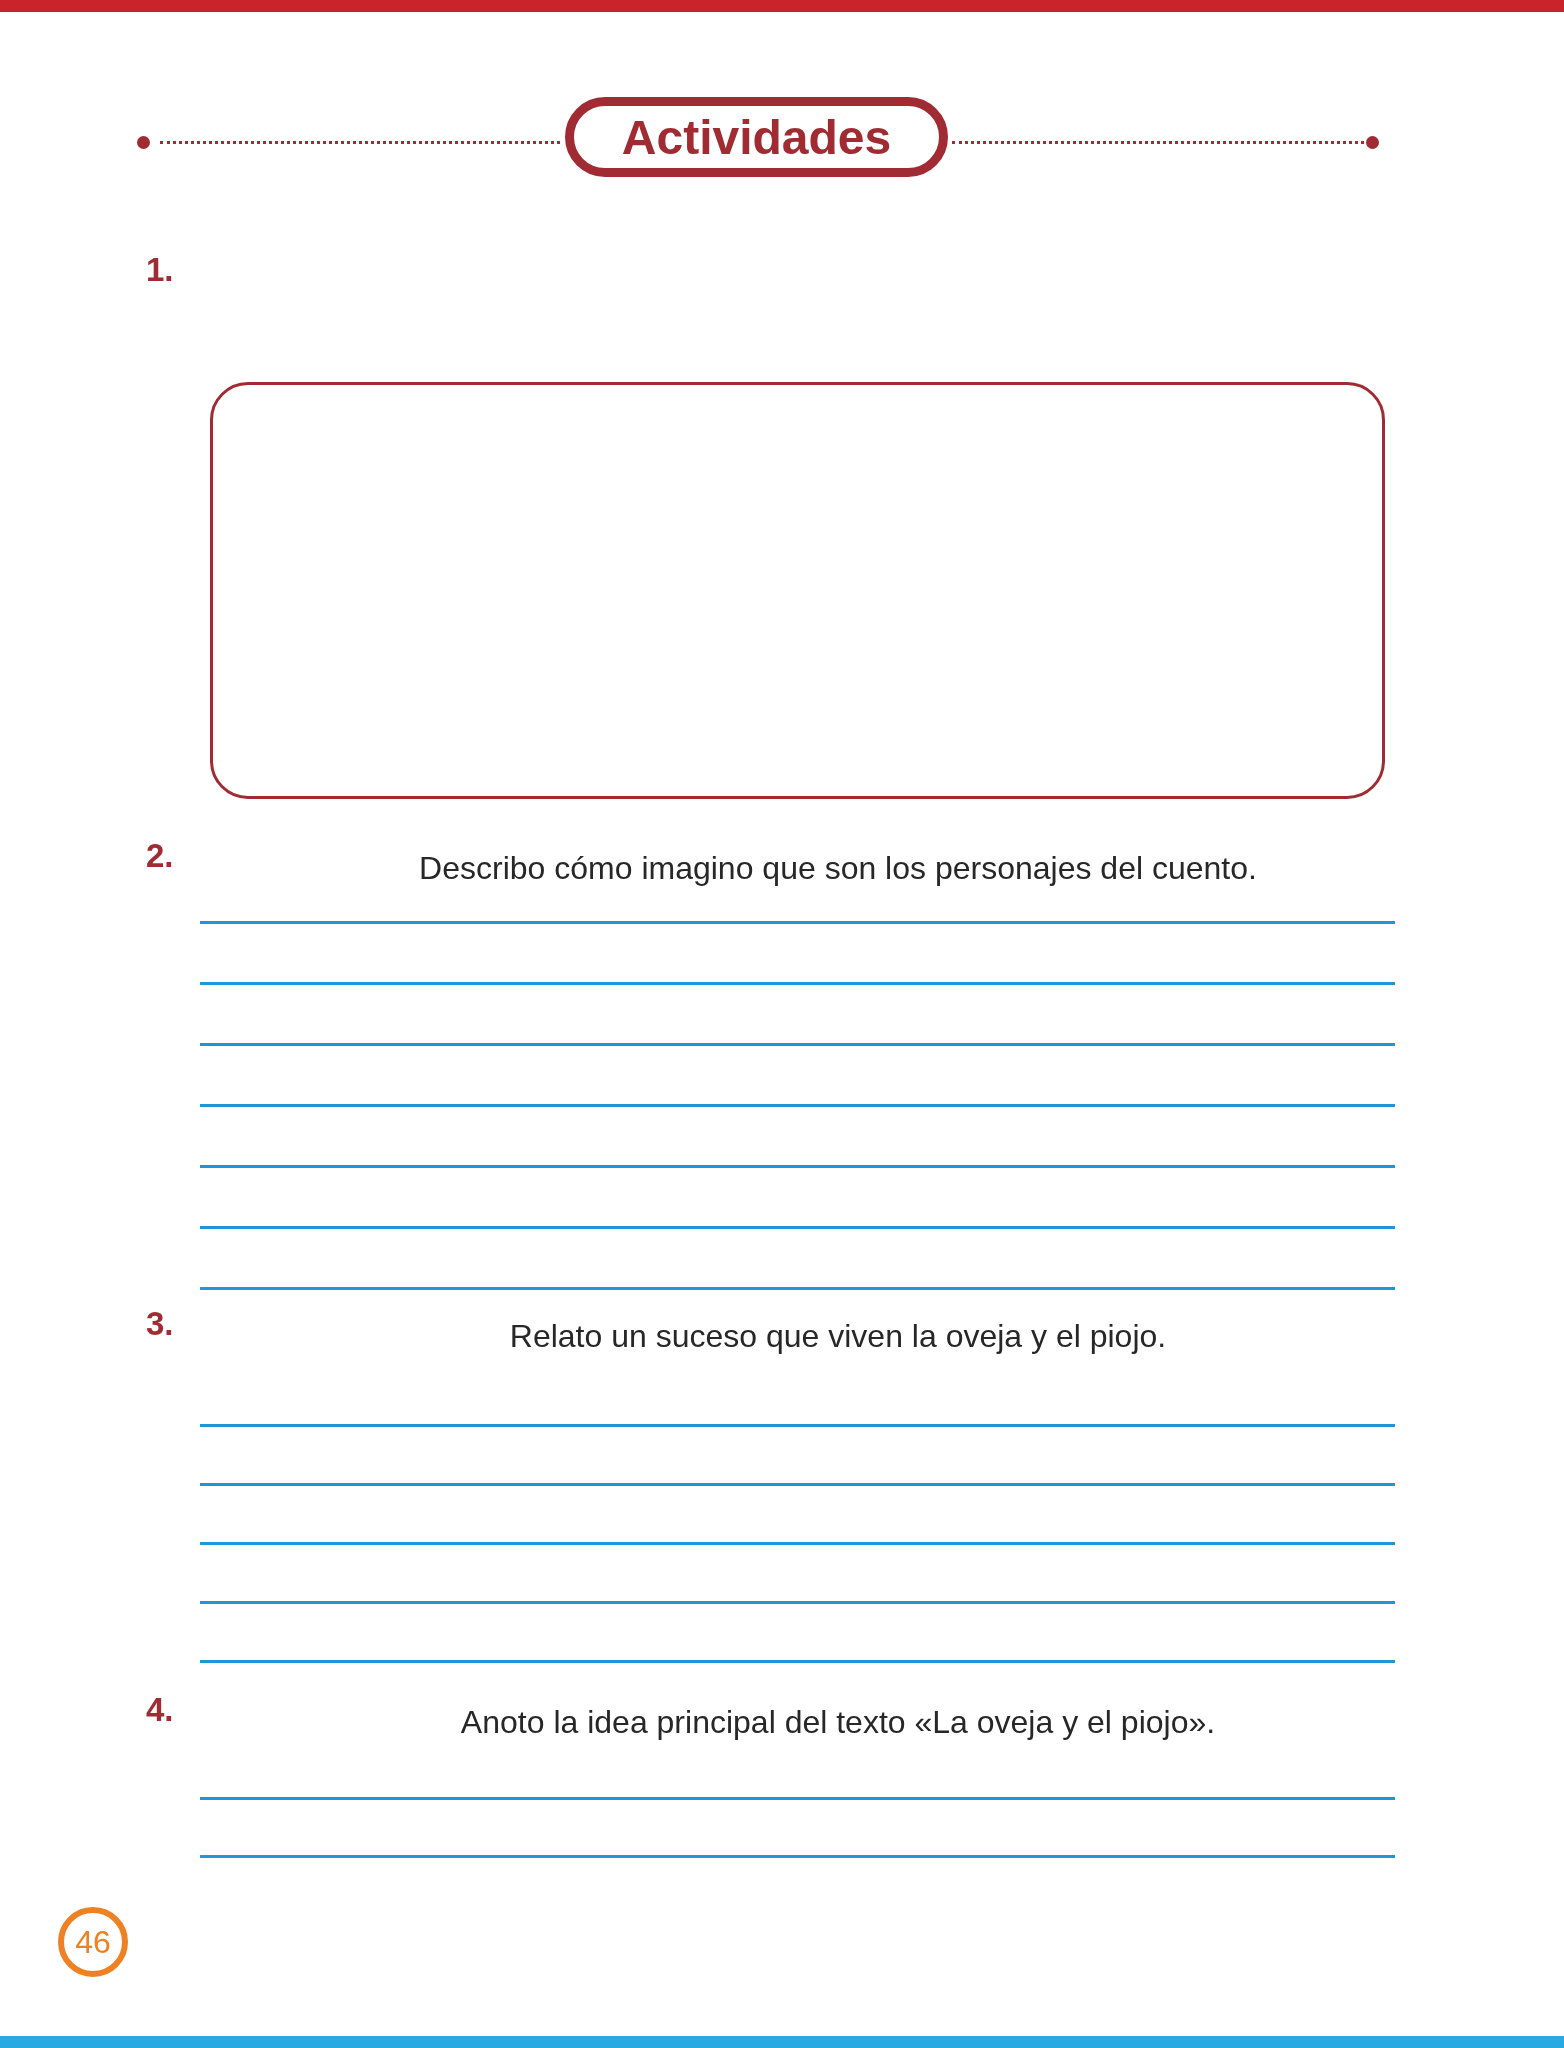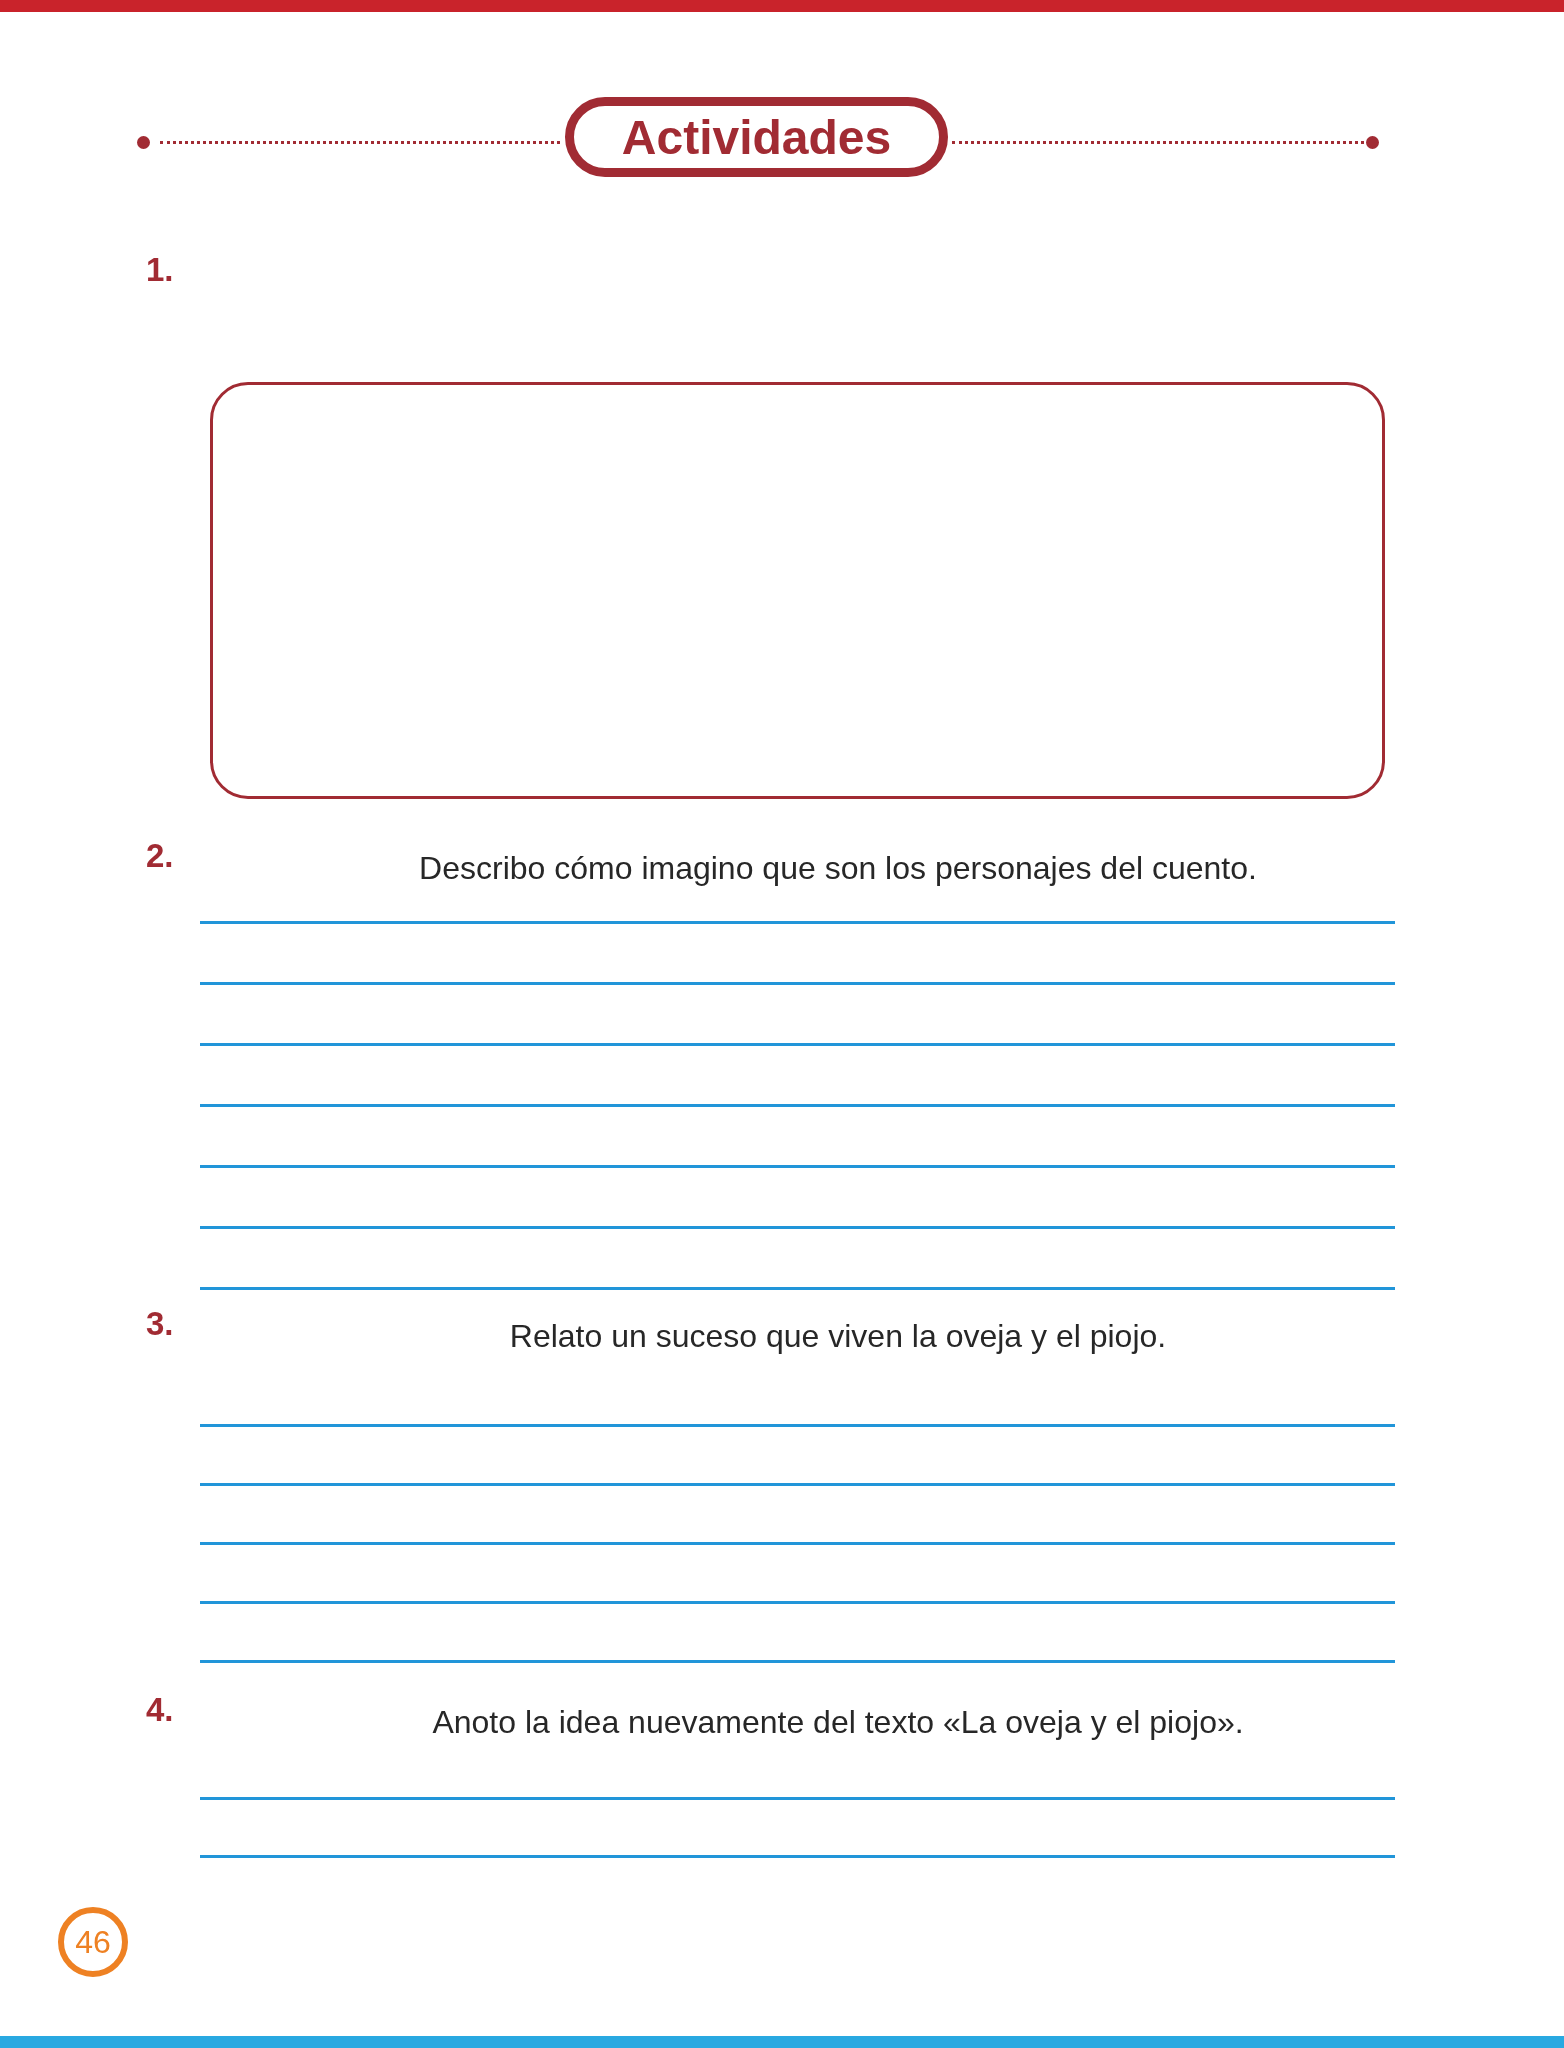--- a/index.html
+++ b/index.html
@@ -94,21 +94,21 @@
   <div class="act-text single" style="top:1317px">Relato un suceso que viven la oveja y el piojo.</div>
   <div class="answer-lines" id="lines-3">
       <div class="answer-line"></div>
       <div class="answer-line"></div>
       <div class="answer-line"></div>
       <div class="answer-line"></div>
       <div class="answer-line"></div>
     </div>
 
   <div class="act-num" style="top:1691px; line-height:38px">4.</div>
-  <div class="act-text single" style="top:1703px">Anoto la idea nuevamente del texto «La oveja y el piojo».</div>
+  <div class="act-text single" style="top:1703px">Anoto la idea principal del texto «La oveja y el piojo».</div>
   <div class="answer-lines" id="lines-4">
       <div class="answer-line"></div>
       <div class="answer-line"></div>
     </div>
 
   <div class="page-circle">
     <span class="page-number">46</span>
   </div>
 
   <div class="bottom-bar"></div>

